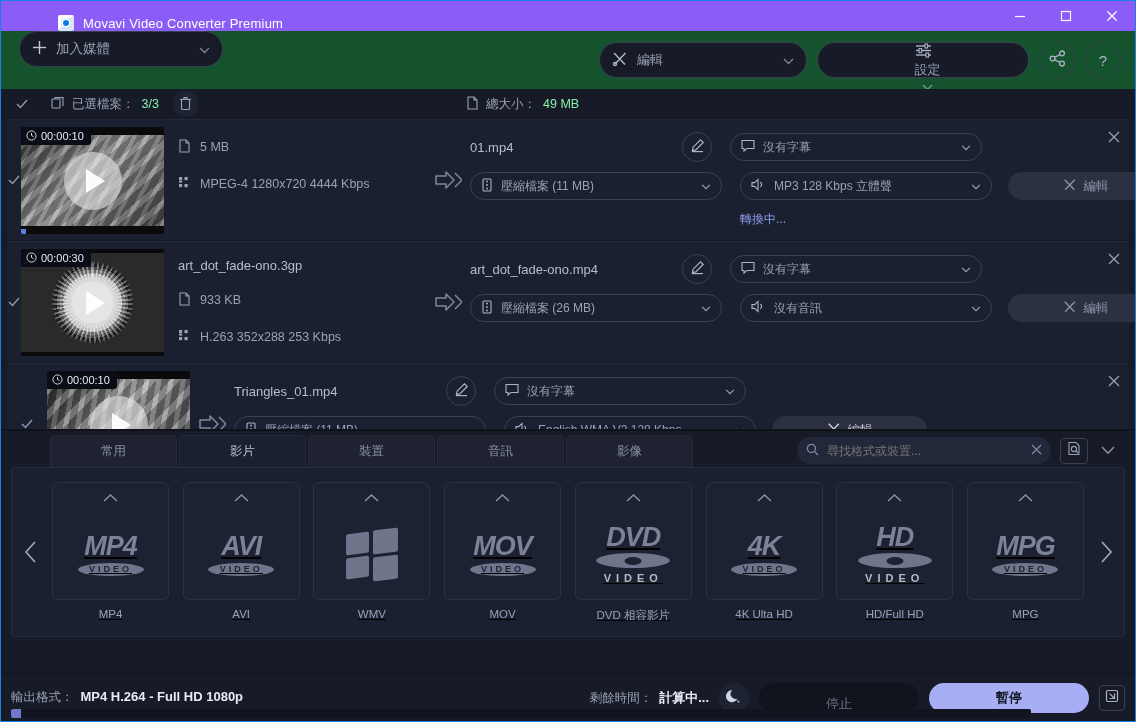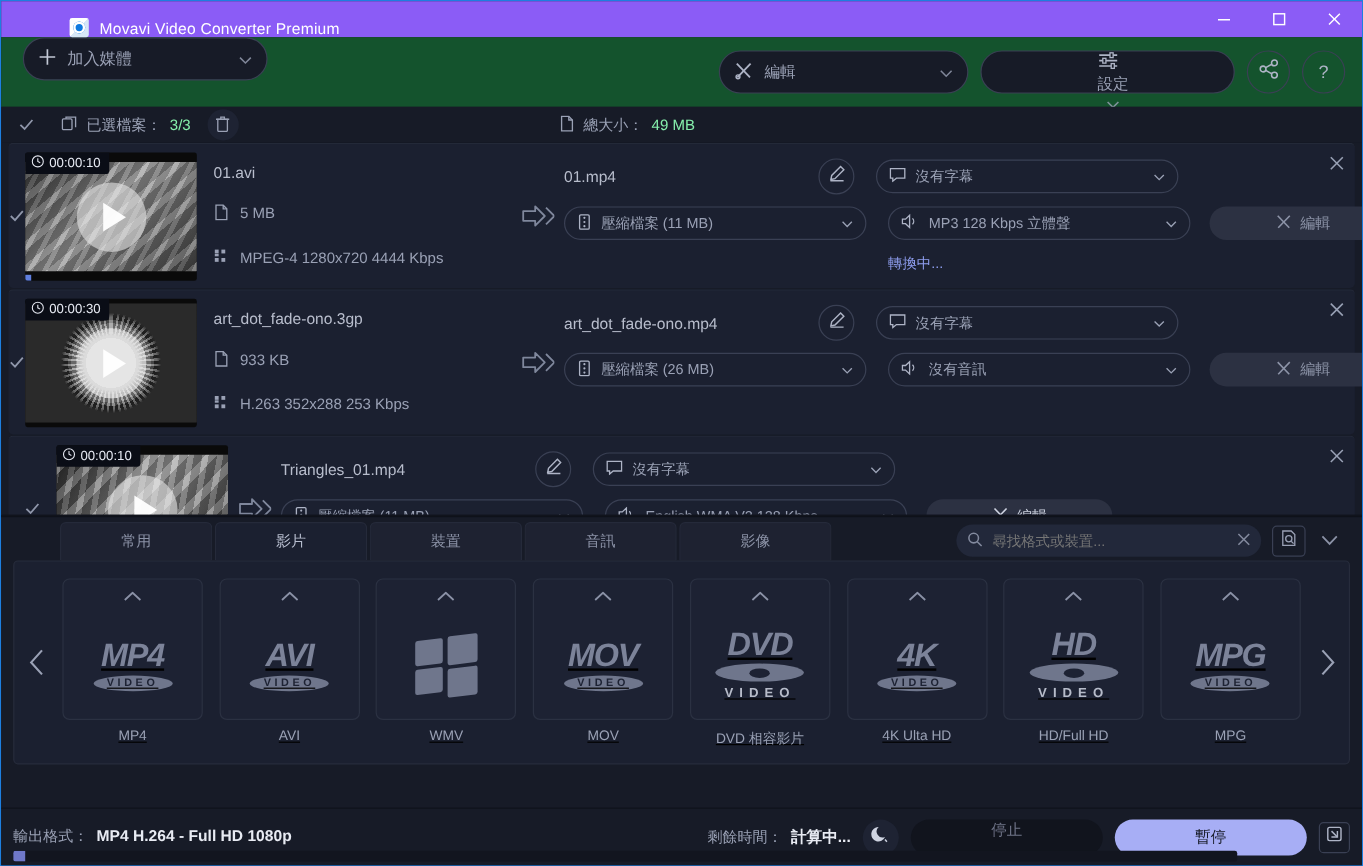--- a/index.html
+++ b/index.html
@@ -263,27 +263,27 @@
   .outfmt b { color:#e8ebf3; font-size:13px; }
   .right-status { margin-left:auto; display:flex; align-items:center; gap:10px; }
   .remain { color:#9aa1b5; font-size:12.5px; display:flex; align-items:baseline; gap:7px; }
   .remain b { color:#e8ebf3; font-size:13px; }
   .moonbtn {
     width:30px;height:30px;border-radius:50%;background:#1e2333;
     display:flex;align-items:center;justify-content:center;color:#cfd4e2;
   }
   .stopbtn {
     width:160px;height:30px;border-radius:15px;background:#11141d;
-    display:flex;align-items:flex-start;justify-content:center;color:#6f7governor;
+    display:flex;align-items:flex-end;justify-content:center;color:#6f7governor;
     color:#6e7siz; color:#6f7488; font-size:13px;
   }
   .pausebtn {
     width:160px;height:30px;border-radius:15px;background:#a7aef5;
     display:flex;align-items:center;justify-content:center;color:#161a26;
-    font-size:13px; font-weight:normal;
+    font-size:13px; font-weight:bold;
   }
   .expandbtn {
     width:26px;height:26px;border:1px solid #3a4054;border-radius:4px;
     display:flex;align-items:center;justify-content:center;color:#aeb4c6;
   }
   .progressbar {
     position:absolute; left:10px; bottom:3px; height:9px; width:1020px;
     background:#12151f; border-radius:2px; overflow:hidden;
   }
   .progressbar .fill { height:100%; width:0.5%; background:#6f78c9; }
@@ -441,21 +441,20 @@
                   <circle cx="6" cy="6" r="5" fill="none" stroke="#e6e9f2" stroke-width="1"></circle>
                   <polyline points="6,3.2 6,6 8.2,7.2" fill="none" stroke="#e6e9f2" stroke-width="1"></polyline>
                 </svg>
             </span>
             <span>00:00:10</span>
           </div>
           <div class="thumb-progress"></div>
         </div>
       </div>
       <div class="meta">
-        <div class="line name">01.avi</div>
         <div class="line size">
           <span>
             <svg width="13" height="14" viewBox="0 0 13 14">
                 <path d="M2 1 h6 l3 3 v9 h-9 z" fill="none" stroke="#9aa1b5" stroke-width="1.1"></path>
                 <path d="M8 1 v3 h3" fill="none" stroke="#9aa1b5" stroke-width="1.1"></path>
               </svg>
           </span>
           <span>5 MB</span>
         </div>
         <div class="line codec">

